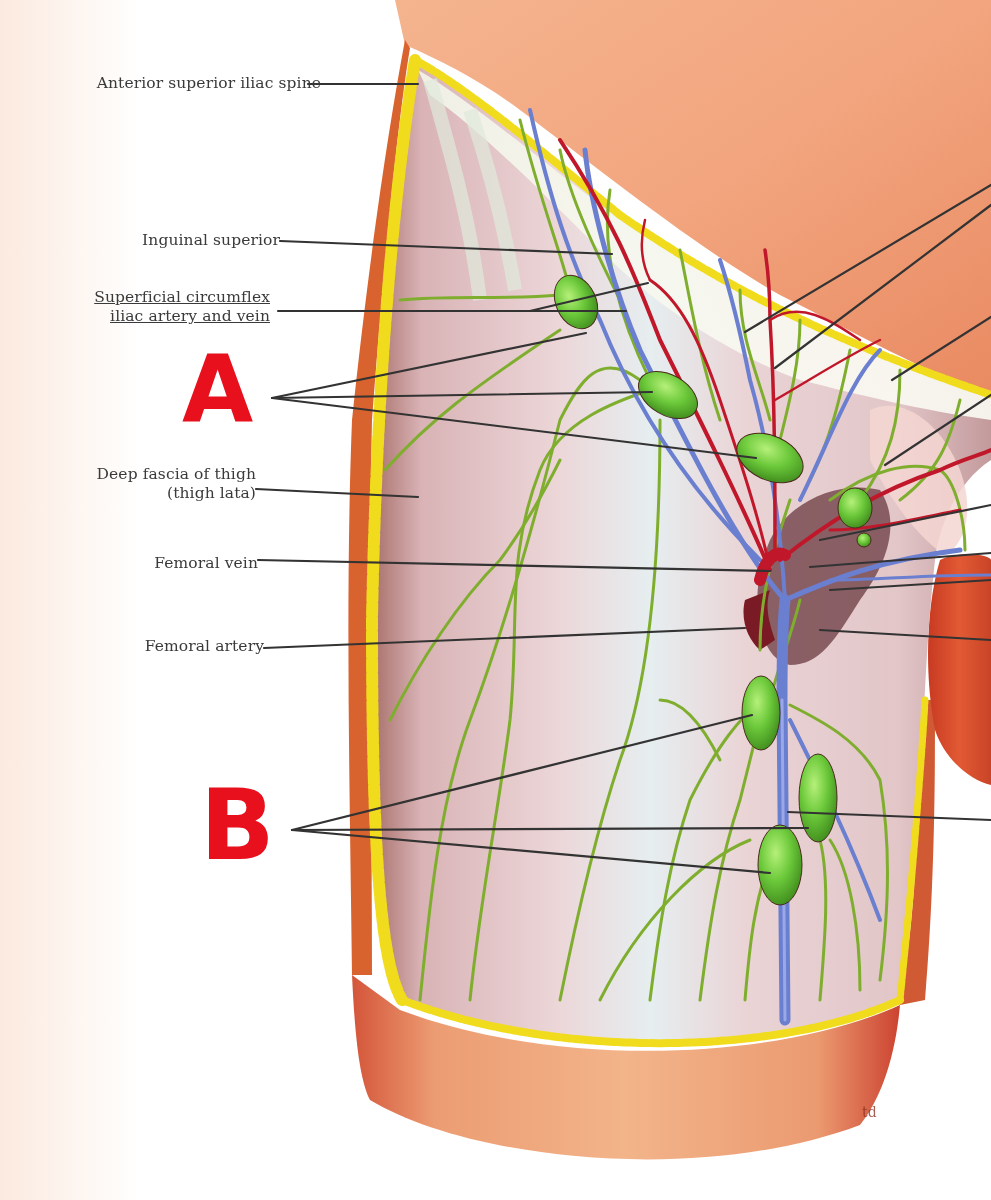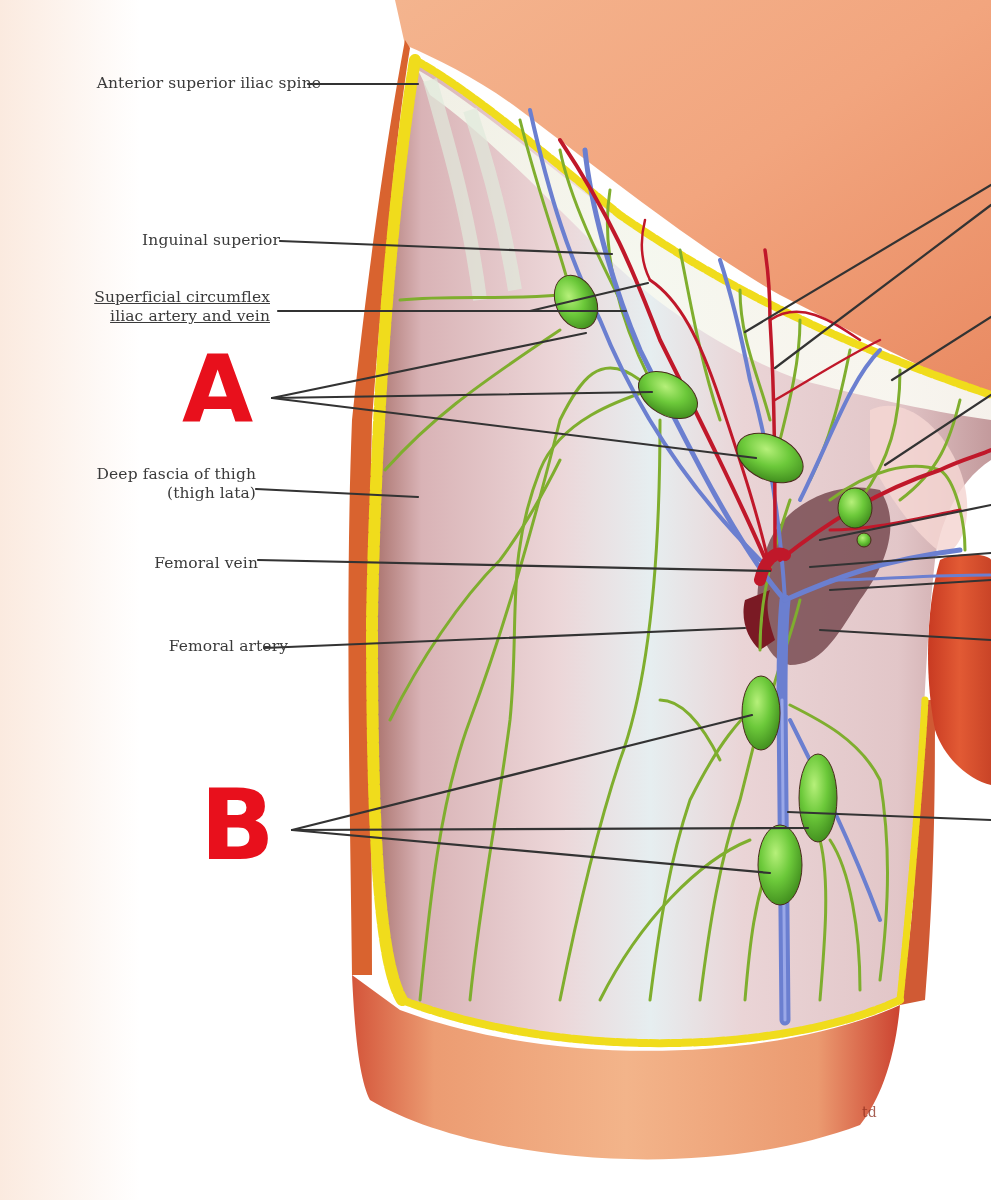--- a/index.html
+++ b/index.html
@@ -198,18 +198,18 @@
 <div class="lbl right" style="left:0; top:231px; width:280px;">Inguinal superior</div>
 <div class="lbl right" style="left:0; top:288px; width:270px;text-decoration:underline;">
   <div>Superficial circumflex</div>
   <div>iliac artery and vein</div>
 </div>
 <div class="lbl right" style="left:0; top:465px; width:256px;">
   <div>Deep fascia of thigh</div>
   <div>(thigh lata)</div>
 </div>
 <div class="lbl right" style="left:0; top:554px; width:258px;">Femoral vein</div>
-<div class="lbl right" style="left:0; top:637px; width:264px;margin-left:24px;">Femoral artery</div>
+<div class="lbl right" style="left:0; top:637px; width:264px;">Femoral artery</div>
 
 <div class="marker" style="left:182px; top:340px; font-size:92px; line-height:100px;">A</div>
 <div class="marker" style="left:200px; top:770px; font-size:98px; line-height:110px;">B</div>
 
 </div>
 
 </body></html>

